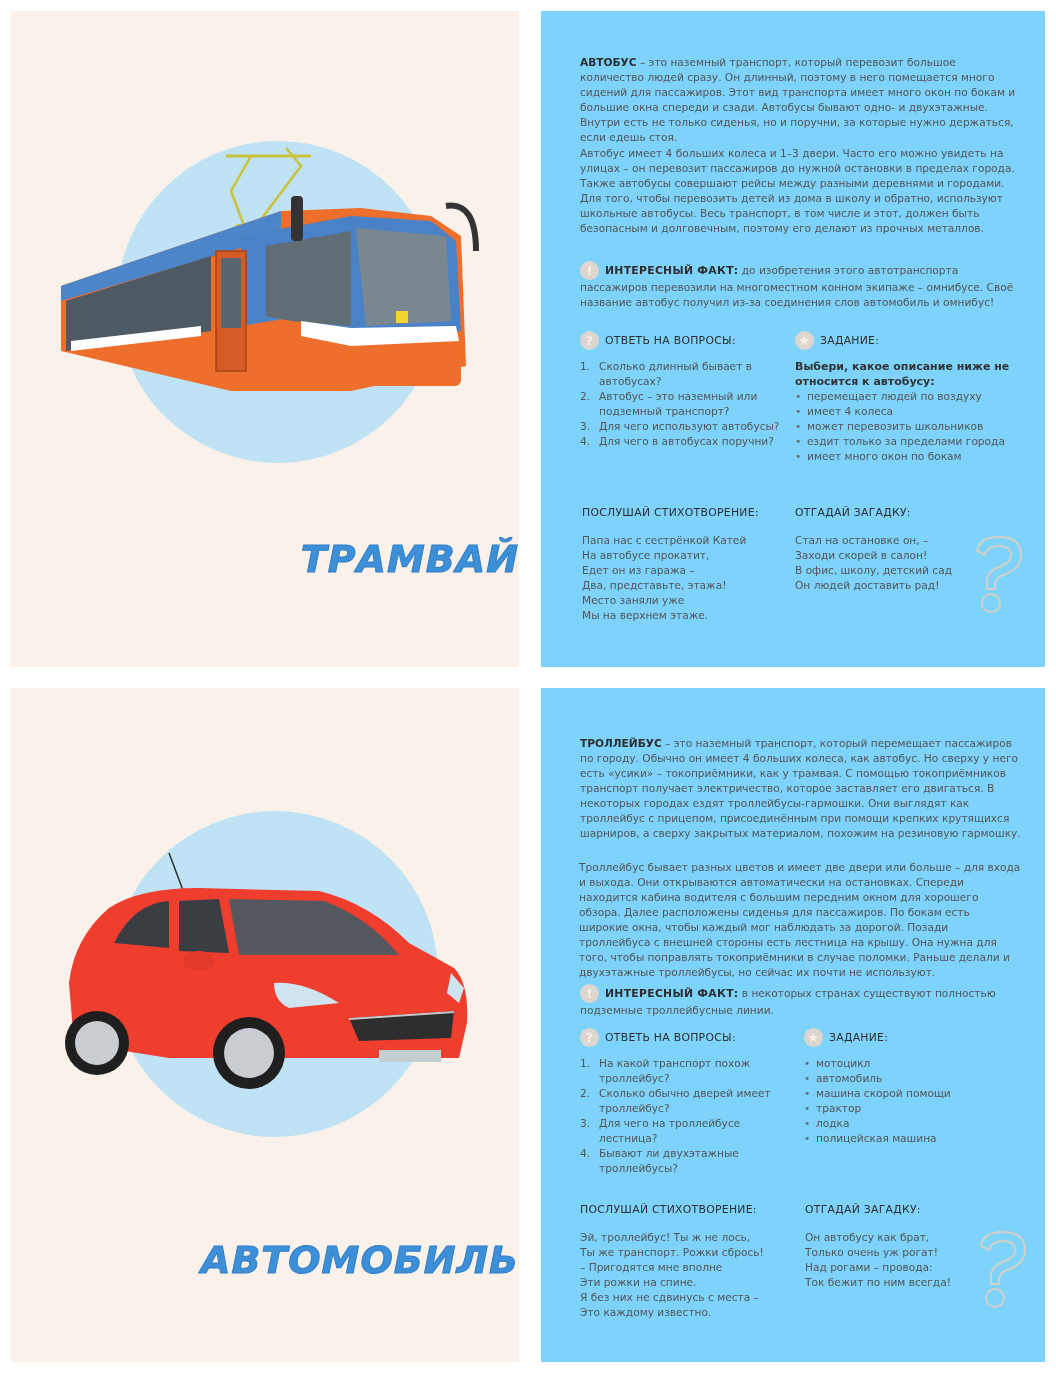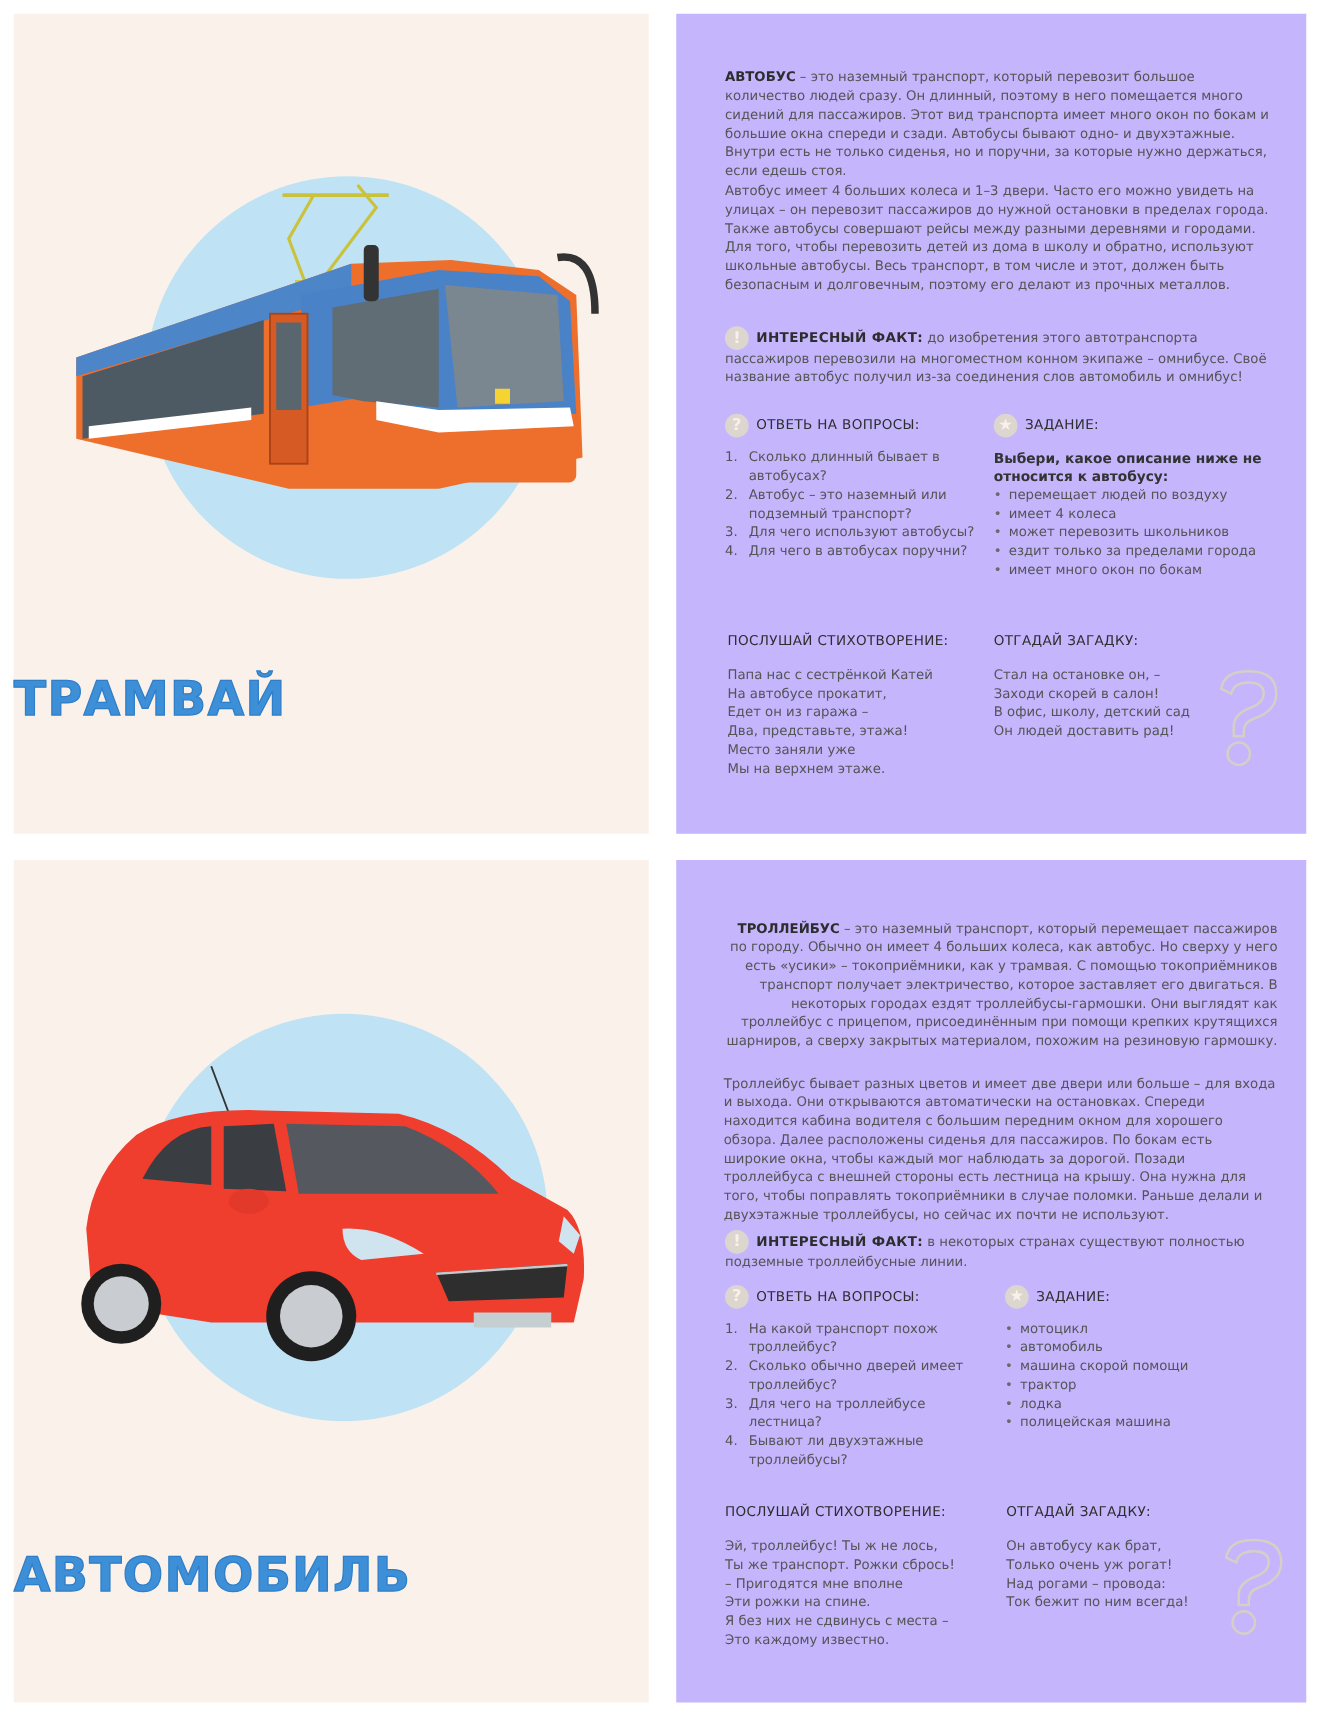--- a/index.html
+++ b/index.html
@@ -1,27 +1,27 @@
 <!DOCTYPE html>
 <html><head>
 <meta charset="utf-8">
 <style>
   * { box-sizing: border-box; margin: 0; padding: 0; }
   html, body { width: 1056px; height: 1374px; background: #ffffff; overflow: hidden; }
   body { position: relative; font-family: "DejaVu Sans", sans-serif; color: #3a3a3a; }
 
-  .card { position: absolute; background: #c4b5fd; }
+  .card { position: absolute; background: #7dd3fc; }
   .card.left { background: #faf2ea; }
 
   
   .circle { position: absolute; border-radius: 50%; background: #bfe3f4; }
   .vehicle-title {
-    position: absolute; left: 0; right: 0; text-align: left;
+    position: absolute; left: 0; right: 0; text-align: right;
     font-family: "DejaVu Sans", sans-serif; font-weight: bold;
-    color: #3d8fd8; letter-spacing: 1px;
+    color: #3d8fd8; letter-spacing: 1px; font-style: italic;
     -webkit-text-stroke: 1px #2f7ec7;
   }
   .pic { position: absolute; }
 
   
   .txt { position: absolute; font-size: 10.6px; line-height: 15px; color: #545454; }
   .txt p { margin: 0; }
   .lead-b { font-weight: bold; color: #2d2d2d; }
   .heading { font-size: 10.8px; color: #2d2d2d; letter-spacing: 0.3px; font-weight: normal; }
   .ico {
@@ -152,21 +152,21 @@
 
     <circle cx="38" cy="200" r="32" fill="#1f1f1f"></circle>
     <circle cx="38" cy="200" r="22" fill="#c9ccd0"></circle>
     <circle cx="190" cy="210" r="36" fill="#1f1f1f"></circle>
     <circle cx="190" cy="210" r="25" fill="#c9ccd0"></circle>
   </svg>
   <div class="vehicle-title" style="top:550px;font-size:38px;">АВТОМОБИЛЬ</div>
 </div>
 
 <div class="card" style="left:541px;top:688px;width:504px;height:674px;">
-  <div class="txt" style="left:39px;top:48px;width:442px;text-align:right;">
+  <div class="txt" style="left:39px;top:48px;width:442px;">
     <p><span class="lead-b">ТРОЛЛЕЙБУС</span><span> – это наземный транспорт, который перемещает пассажиров по городу. Обычно он имеет 4 больших колеса, как автобус. Но сверху у него есть «усики» – токоприёмники, как у трамвая. С помощью токоприёмников транспорт получает электричество, которое заставляет его двигаться. В некоторых городах ездят троллейбусы-гармошки. Они выглядят как троллейбус с прицепом, присоединённым при помощи крепких крутящихся шарниров, а сверху закрытых материалом, похожим на резиновую гармошку.</span></p>
   </div>
   <div class="txt" style="left:38px;top:172px;width:442px;">
     <p>Троллейбус бывает разных цветов и имеет две двери или больше – для входа и выхода. Они открываются автоматически на остановках. Спереди находится кабина водителя с большим передним окном для хорошего обзора. Далее расположены сиденья для пассажиров. По бокам есть широкие окна, чтобы каждый мог наблюдать за дорогой. Позади троллейбуса с внешней стороны есть лестница на крышу. Она нужна для того, чтобы поправлять токоприёмники в случае поломки. Раньше делали и двухэтажные троллейбусы, но сейчас их почти не используют.</p>
   </div>
   <div class="txt" style="left:39px;top:296px;width:442px;">
     <p><span class="ico">!</span><b class="heading" style="font-weight:bold;">ИНТЕРЕСНЫЙ ФАКТ:</b><span> в некоторых странах существуют полностью подземные троллейбусные линии.</span></p>
   </div>
 
   <div class="txt" style="left:39px;top:340px;width:200px;">

